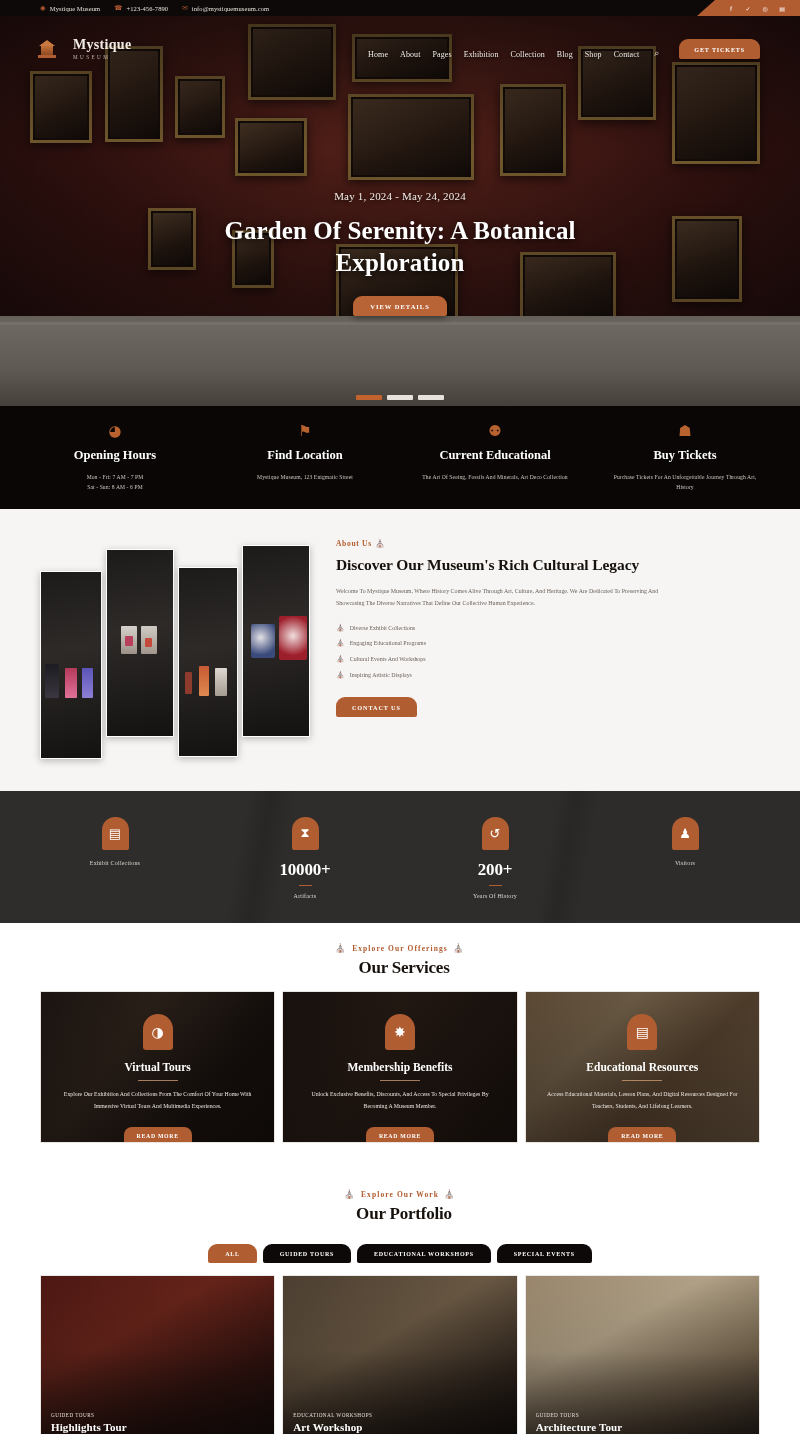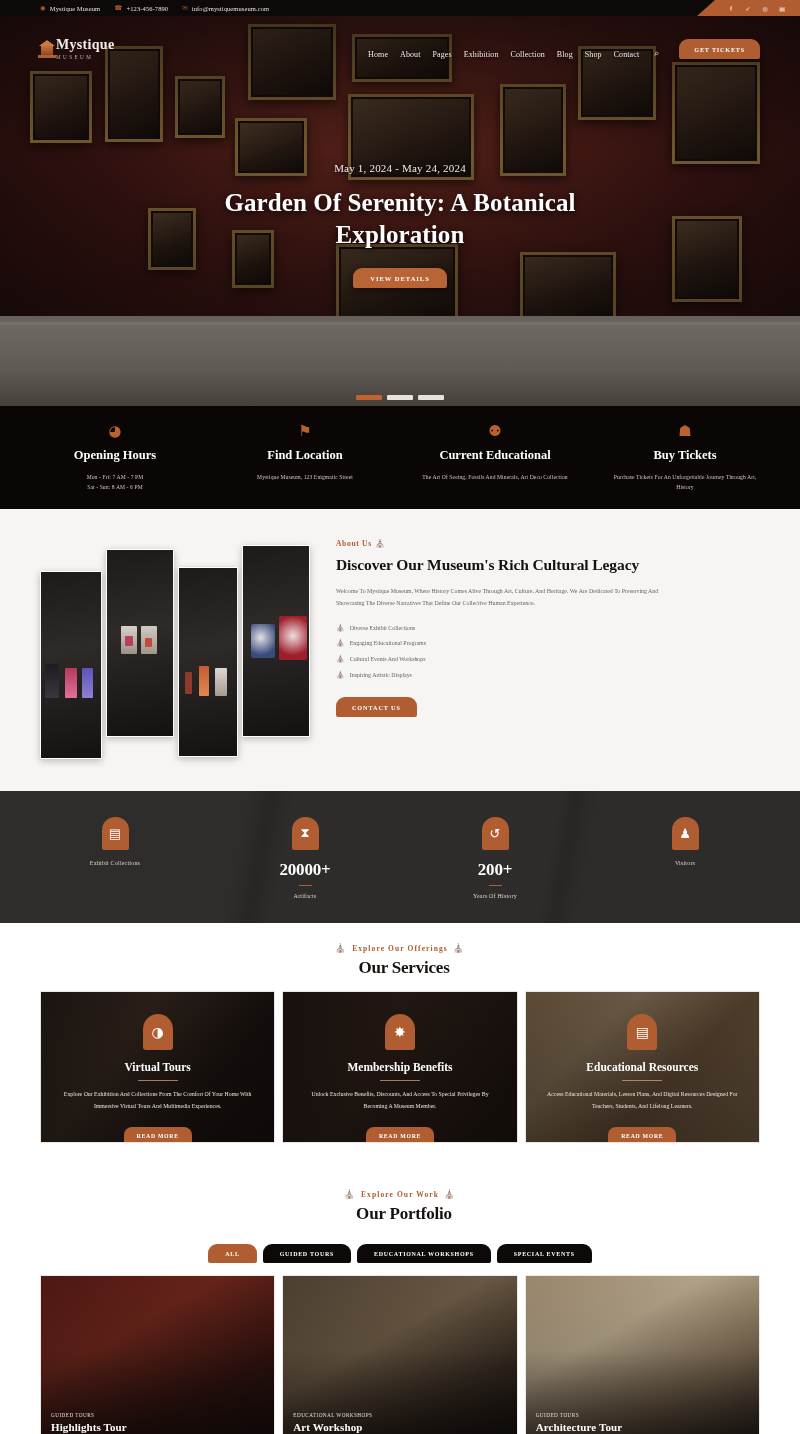--- a/index.html
+++ b/index.html
@@ -35,21 +35,21 @@
     background:linear-gradient(180deg,#b9b2a6 0%, #cdc6ba 12%, #bdb5a9 60%, #8e877c 100%); }
   .hero-img .wainscot:after{ content:""; position:absolute; left:0; right:0; top:6px; height:3px;
     background:rgba(255,255,255,.35); }
   .frame { position:absolute; border:3px solid #9d7b3e; background:#241611;
     box-shadow:0 3px 10px rgba(0,0,0,.65), inset 0 0 18px rgba(0,0,0,.8); }
   .frame i { position:absolute; inset:2px; display:block;
     background:linear-gradient(160deg,#5c4430,#2c1d14 60%,#120c09); }
   .hero-veil { position:absolute; inset:0; background:
      linear-gradient(180deg, rgba(10,6,5,.62) 0%, rgba(10,6,5,.30) 35%, rgba(10,6,5,.46) 68%, rgba(10,6,5,.55) 100%); }
 
-  .hero-content { position:absolute; left:0; right:0; top:146px; text-align:center; z-index:5; }
+  .hero-content { position:absolute; left:0; right:0; top:174px; text-align:center; z-index:5; }
   .hero-date { color:#f2ece6; font-size:11px; letter-spacing:.2px; margin-bottom:13px;
                text-shadow:0 1px 4px rgba(0,0,0,.9); }
   .hero-title { color:#fff; font-size:25px; line-height:1.28; font-weight:700; letter-spacing:.1px;
                 text-shadow:0 2px 7px rgba(0,0,0,.85); max-width:430px; margin:0 auto; }
   .btn-arch {
     display:inline-block; margin-top:17px; background:#b96436; color:#fff;
     font-size:6.5px; letter-spacing:1px; font-weight:700; padding:7px 17px 6px;
     border-radius:9px 9px 2px 2px; text-transform:uppercase;
     font-family:"Liberation Serif", serif;
     box-shadow:0 2px 6px rgba(0,0,0,.45);
@@ -150,21 +150,21 @@
   .bg-p1 { background:linear-gradient(150deg,#5c1b16 0%, #7a2a1e 35%, #3a1410 70%, #190c0a 100%); }
   .bg-p2 { background:linear-gradient(150deg,#5a4a3a 0%, #7e6a51 40%, #3a2e24 75%, #17120e 100%); }
   .bg-p3 { background:linear-gradient(150deg,#b9a282 0%, #d6c4a4 35%, #8e7a5e 70%, #3e342a 100%); }
   .bg-p4 { background:linear-gradient(150deg,#4d2b22 0%, #6f4232 38%, #33201a 72%, #130c0a 100%); }
   .bg-p5 { background:linear-gradient(150deg,#3e4a4e 0%, #6d7a6a 32%, #44413a 68%, #15130f 100%); }
   .bg-p6 { background:linear-gradient(150deg,#c9cdd2 0%, #e3e6ea 30%, #9aa0a6 65%, #4a4e52 100%); }
 
   
   .nav { position:absolute; left:0; right:0; top:16px; height:34px; display:flex;
          align-items:center; padding:0 40px; z-index:30; }
-  .logo { display:flex; align-items:center; gap:2px; }
+  .logo { display:flex; align-items:center; gap:19px; }
   .logo-mark { width:14px; height:18px; position:relative; }
   .logo-mark .bld { position:absolute; left:1px; right:1px; bottom:3px; top:4px;
      background:linear-gradient(180deg,#cf7a3f,#8c4a22); }
   .logo-mark .roof { position:absolute; left:-1px; right:-1px; top:0; height:6px;
      background:#c97a41; clip-path:polygon(50% 0, 100% 100%, 0 100%); }
   .logo-mark .base { position:absolute; left:-2px; right:-2px; bottom:0; height:3px; background:#b05d32; }
   .logo-txt .lt1 { color:#f3ece6; font-size:14px; font-weight:700; letter-spacing:.3px; line-height:1; }
   .logo-txt .lt2 { color:#c0b6ad; font-size:5.2px; letter-spacing:2.4px; margin-top:2px; }
   .menu { margin-left:auto; display:flex; align-items:flex-end; gap:12px; }
   .menu a { color:#f2ece7; font-size:8px; letter-spacing:.1px; text-decoration:none;
@@ -375,21 +375,21 @@
     </div>
   </div>
 
   <div class="stats">
     <div class="stat">
       <div class="stat-ico">▤</div>
       <div class="stat-lbl">Exhibit Collections</div>
     </div>
     <div class="stat">
       <div class="stat-ico">⧗</div>
-      <div class="stat-num">20000+</div>
+      <div class="stat-num">10000+</div>
       <div class="stat-lbl">Artifacts</div>
     </div>
     <div class="stat">
       <div class="stat-ico">↺</div>
       <div class="stat-num">200+</div>
       <div class="stat-lbl">Years Of History</div>
     </div>
     <div class="stat">
       <div class="stat-ico">♟</div>
       <div class="stat-lbl">Visitors</div>

